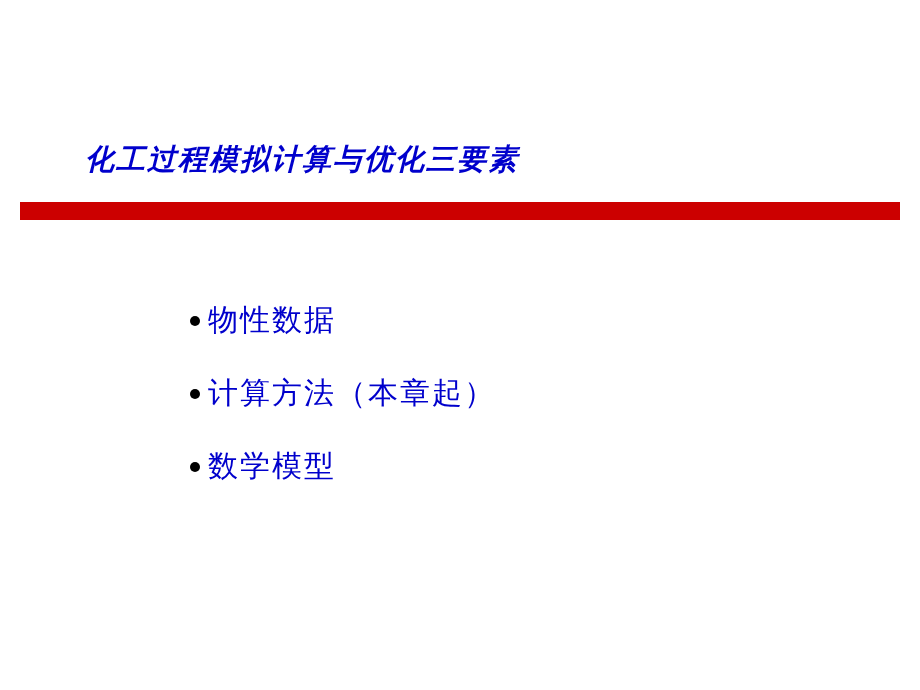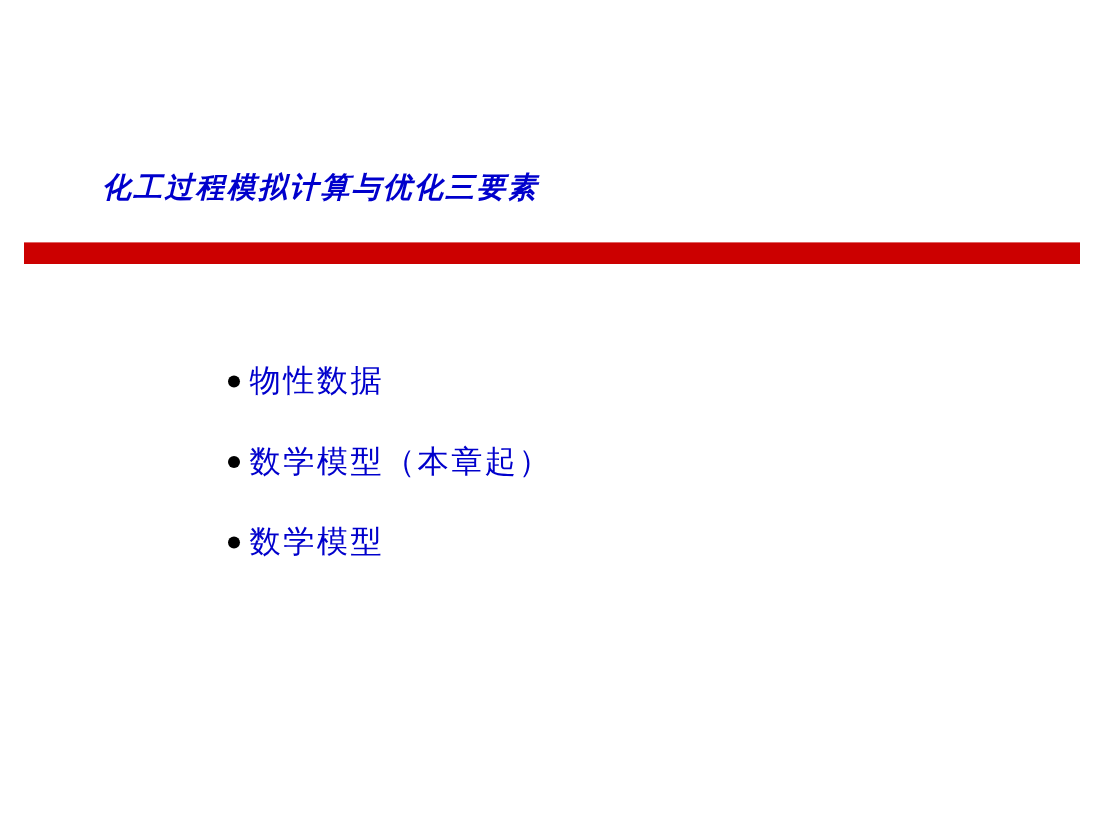--- a/index.html
+++ b/index.html
@@ -17,21 +17,21 @@
     }
     .slide-container {
       width: 100%;
       height: 100%;
       position: relative;
     }
     .title {
       position: absolute;
       top: 140px;
       left: 85px;
-      font-size: 24px;
+      font-size: 29px;
       font-weight: bold;
       color: #0000cc;
       font-style: italic;
       letter-spacing: 2px;
     }
     .red-bar {
       position: absolute;
       top: 202px;
       left: 20px;
       width: 880px;
@@ -50,38 +50,38 @@
     }
     .bullet {
       width: 10px;
       height: 10px;
       background: #000000;
       border-radius: 50%;
       margin-right: 8px;
       flex-shrink: 0;
     }
     .item-text {
-      font-size: 26px;
+      font-size: 30px;
       color: #0000cc;
       letter-spacing: 2px;
     }
   </style>
 </head>
 <body>
 
 <div class="slide-container">
   <div class="title">化工过程模拟计算与优化三要素</div>
   <div class="red-bar"></div>
   <div class="content-list">
     <div class="list-item">
       <div class="bullet"></div>
       <div class="item-text">物性数据</div>
     </div>
     <div class="list-item">
       <div class="bullet"></div>
-      <div class="item-text">数学模型（本章起）</div>
+      <div class="item-text">计算方法（本章起）</div>
     </div>
     <div class="list-item">
       <div class="bullet"></div>
       <div class="item-text">数学模型</div>
     </div>
   </div>
 </div>
 
 </body></html>

